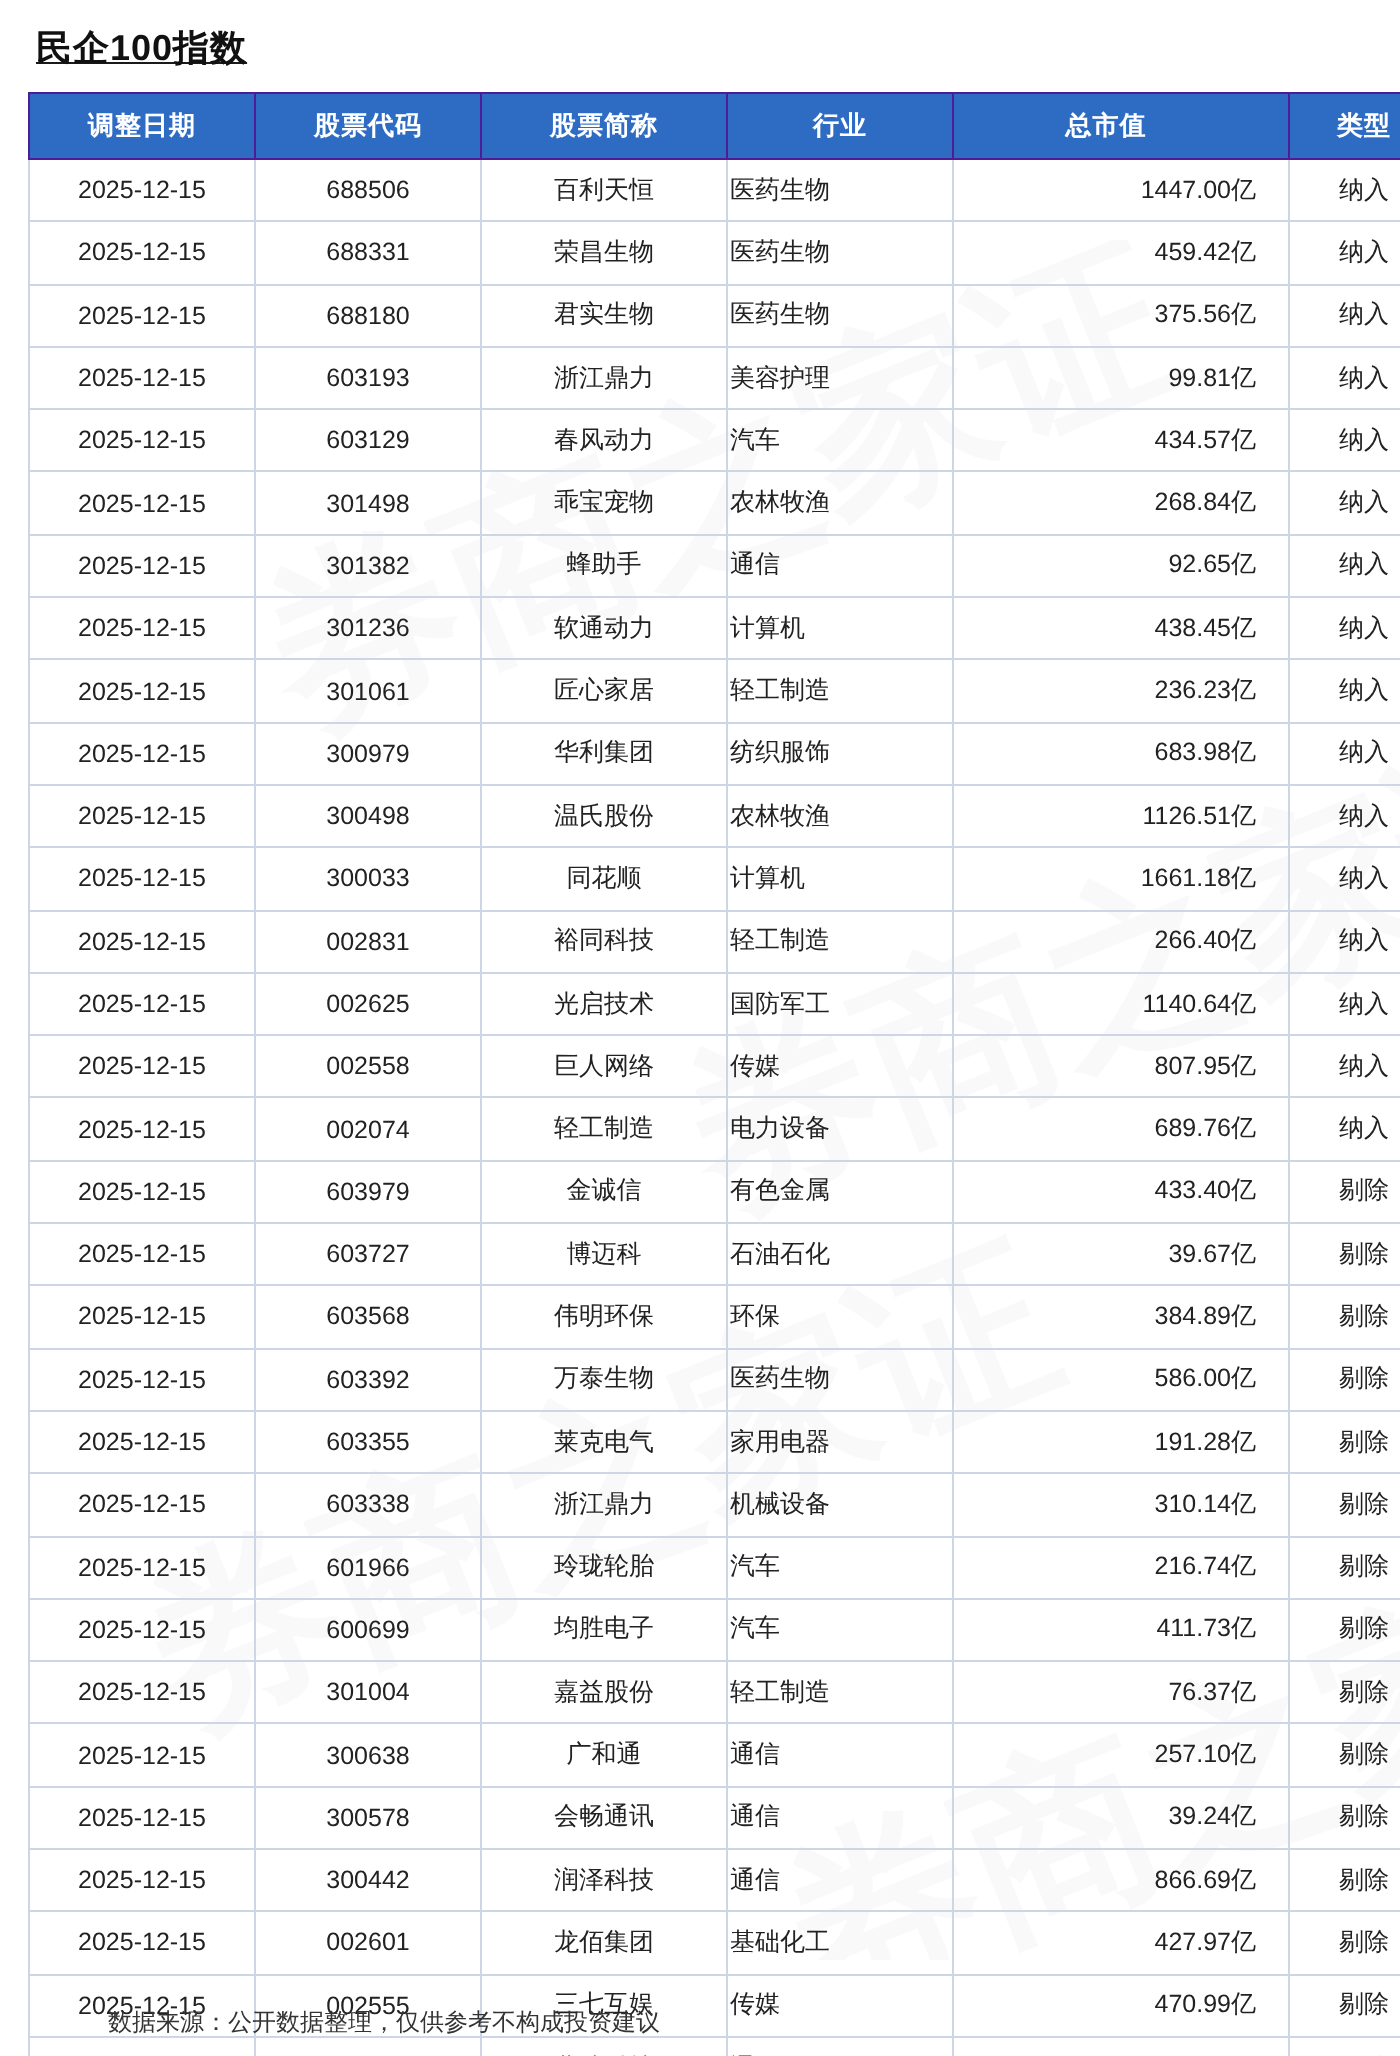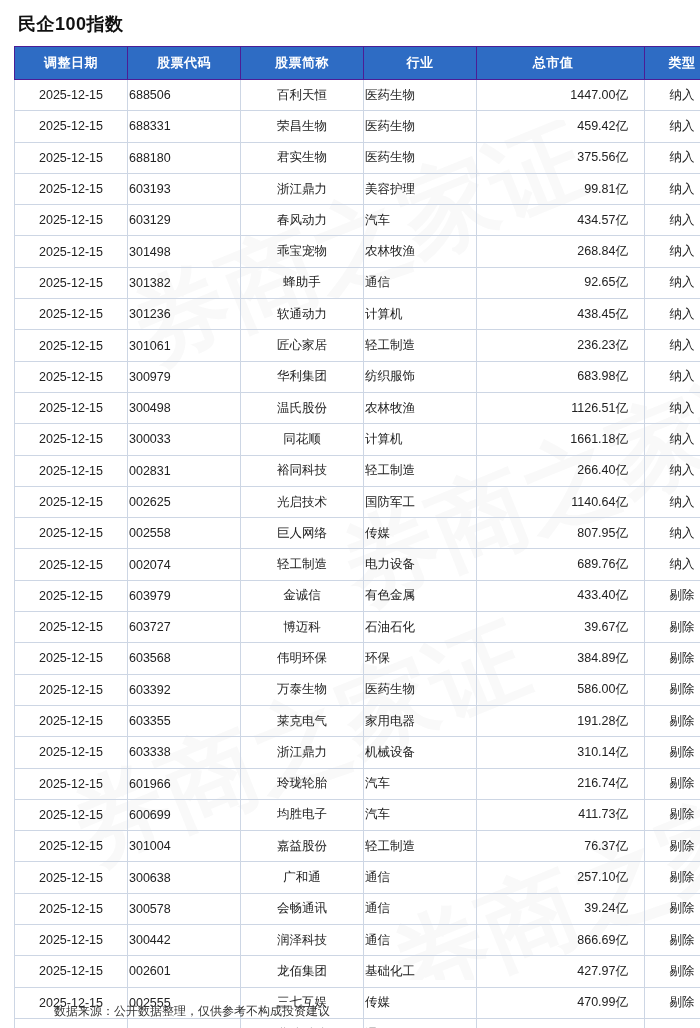--- a/index.html
+++ b/index.html
@@ -45,20 +45,21 @@
   .wm3 { font-size: 96px; top: 560px; left: 60px; transform: rotate(-22deg); }
   .wm4 { font-size: 96px; top: 700px; left: 380px; transform: rotate(-22deg); }
 
   .title-bar {
     display: flex;
     align-items: baseline;
     gap: 23px;
     padding: 2px 2px 10px 4px;
     position: relative;
     z-index: 2;
+    text-decoration: underline;
   }
   .title-main {
     font-size: 18px;
     font-weight: bold;
     color: #111;
     letter-spacing: 0.5px;
   }
   .title-sub {
     font-size: 18px;
     font-weight: bold;
@@ -85,21 +86,21 @@
     letter-spacing: 0.5px;
   }
   table.data tbody td {
     height: 28.3px;
     font-size: 12.5px;
     border: 1px solid #cdd6e4;
     color: #222;
     background: rgba(255,255,255,0.55);
   }
   .c-date { text-align: center; width: 110px; }
-  .c-code { width: 110px; }
+  .c-code { text-align: center; width: 110px; }
   .c-name { text-align: center; width: 120px; }
   .c-industry { width: 110px; }
   .c-cap { text-align: right; width: 150px; padding-right: 16px; }
   .c-type { text-align: center; width: 72px; }
 
   .footnote {
     position: absolute;
     left: 18px;
     bottom: 8px;
     font-size: 12px;

